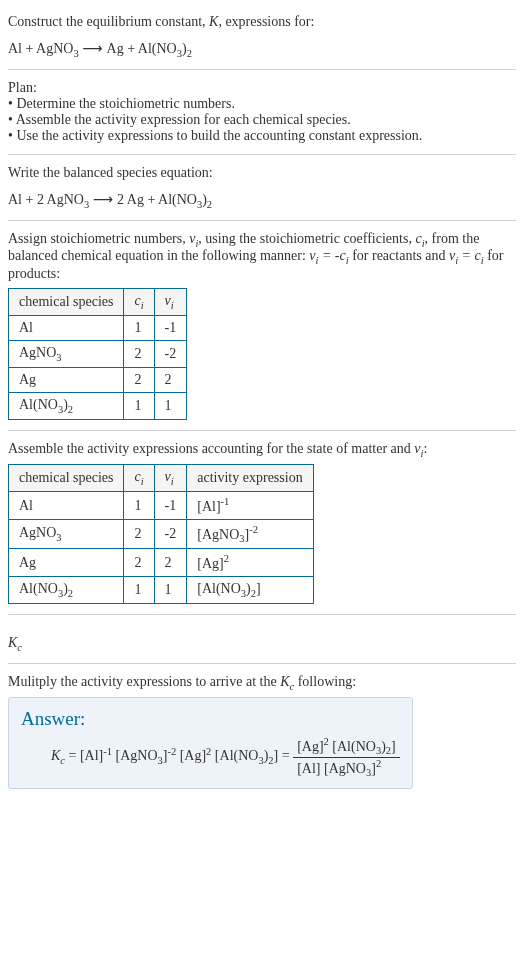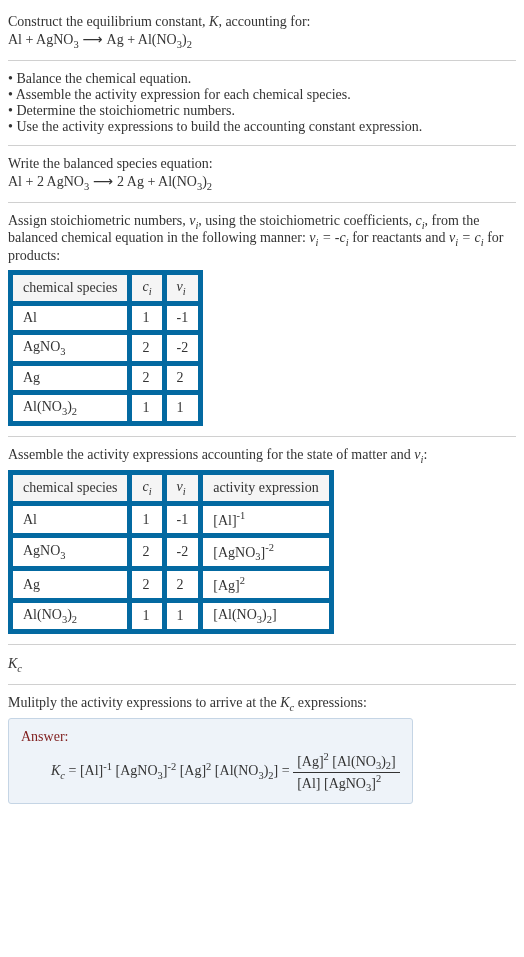--- a/index.html
+++ b/index.html
@@ -17,31 +17,31 @@
     }
     .section {
       padding: 6px 0;
     }
     .divider {
       border-bottom: 1px solid #d0d0d0;
       margin: 4px 0;
     }
     .equation {
       font-family: 'Times New Roman', serif;
-      margin-top: 1px;
+      margin-top: 10px;
     }
     .italic {
       font-style: italic;
     }
     table.data-table {
       border-collapse: collapse;
       margin-top: 6px;
     }
     table.data-table td, table.data-table th {
-      border: 5px solid #0369a1;
+      border: 1px solid #0369a1;
       padding: 4px 10px;
       text-align: left;
       font-weight: normal;
     }
     table.data-table th {
       background: #f5f5f5;
     }
     .sub {
       vertical-align: sub;
       font-size: 0.75em;
@@ -52,22 +52,22 @@
     }
     .answer-box {
       background: #eef3f9;
       border: 1px solid #c5d5e5;
       border-radius: 3px;
       padding: 10px 12px;
       margin-top: 6px;
       display: inline-block;
     }
     .answer-label {
-      color: #7f1d1d;
-      font-size: 14px;
+      color: #0369a1;
+      font-size: 19px;
       margin-bottom: 6px;
     }
     .frac {
       display: inline-block;
       vertical-align: middle;
       text-align: left;
     }
     .frac .num {
       display: block;
       border-bottom: 1px solid #333;
@@ -82,33 +82,33 @@
     }
     .arrow {
       font-family: Arial, sans-serif;
     }
   </style>
 </head>
 <body>
 
 <div class="section">
   <div>
-    <span>Construct the equilibrium constant, </span><span class="italic">K</span><span>, accounting for:</span>
+    <span>Construct the equilibrium constant, </span><span class="italic">K</span><span>, expressions for:</span>
   </div>
   <div class="equation">
     <span>Al + AgNO</span><span class="sub">3</span><span class="arrow"> ⟶ </span><span>Ag + Al(NO</span><span class="sub">3</span><span>)</span><span class="sub">2</span>
   </div>
 </div>
 
 <div class="divider"></div>
 
 <div class="section">
-  <div>• Balance the chemical equation.</div>
+  <div>Plan:</div>
+  <div>• Determine the stoichiometric numbers.</div>
   <div>• Assemble the activity expression for each chemical species.</div>
-  <div>• Determine the stoichiometric numbers.</div>
   <div>• Use the activity expressions to build the accounting constant expression.</div>
 </div>
 
 <div class="divider"></div>
 
 <div class="section">
   <div>Write the balanced species equation:</div>
   <div class="equation">
     <span>Al + 2 AgNO</span><span class="sub">3</span><span class="arrow"> ⟶ </span><span>2 Ag + Al(NO</span><span class="sub">3</span><span>)</span><span class="sub">2</span>
   </div>
@@ -198,21 +198,21 @@
 <div class="section">
   <div class="equation">
     <span class="italic">K</span><span class="sub italic">c</span>
   </div>
 </div>
 
 <div class="divider"></div>
 
 <div class="section">
   <div>
-    <span>Mulitply the activity expressions to arrive at the </span><span class="italic">K</span><span class="sub italic">c</span><span> expressions:</span>
+    <span>Mulitply the activity expressions to arrive at the </span><span class="italic">K</span><span class="sub italic">c</span><span> following:</span>
   </div>
   <div class="answer-box">
     <div class="answer-label">Answer:</div>
     <div class="kc-line">
       <span class="italic">K</span><span class="sub italic">c</span><span> = [Al]</span><span class="sup">-1</span><span> [AgNO</span><span class="sub">3</span><span>]</span><span class="sup">-2</span><span> [Ag]</span><span class="sup">2</span><span> [Al(NO</span><span class="sub">3</span><span>)</span><span class="sub">2</span><span>] = </span><span class="frac"><span class="num"><span>[Ag]</span><span class="sup">2</span><span> [Al(NO</span><span class="sub">3</span><span>)</span><span class="sub">2</span><span>]</span></span><span class="den"><span>[Al] [AgNO</span><span class="sub">3</span><span>]</span><span class="sup">2</span></span></span>
     </div>
   </div>
 </div>
 
 </body></html>

